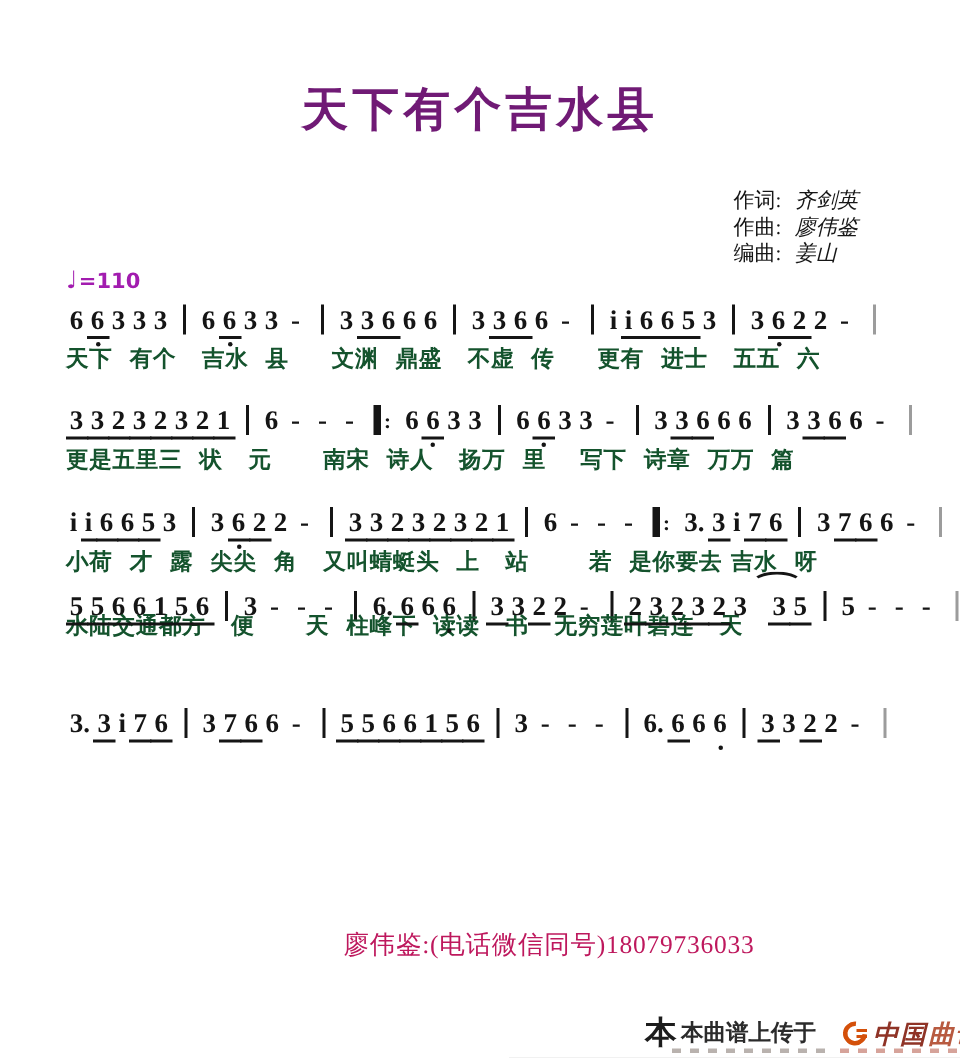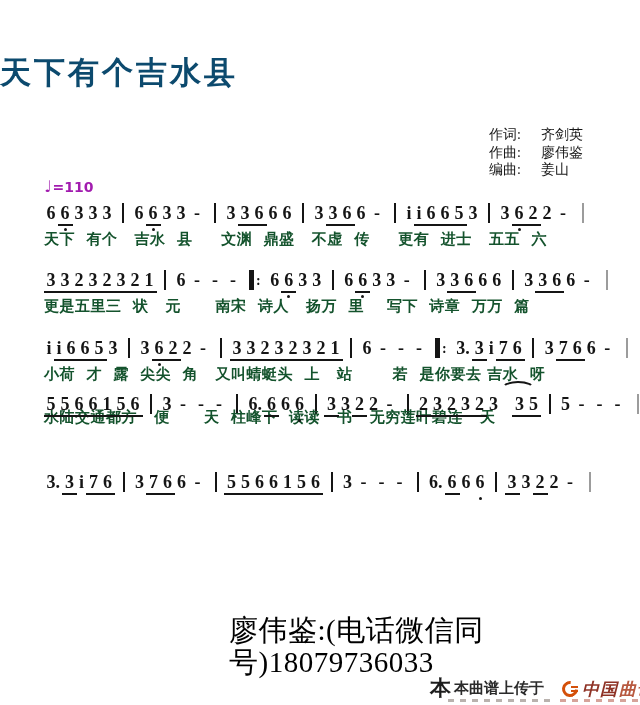--- a/index.html
+++ b/index.html
@@ -1,24 +1,24 @@
 <!DOCTYPE html>
 <html style="--logo-color: #d4500a; --site-color-1: #8f3326; --site-color-2: #b85a40;"><head>
 <meta charset="utf-8">
 <style>
   html,body{margin:0;padding:0;background:#e8e8e8;}
   .page{position:relative;width:640px;height:705px;background:#ffffff;overflow:hidden;
         font-family:"Liberation Serif",serif;}
 
-  .title{position:absolute;top:52px;left:0;width:100%;text-align:left;margin:0;
+  .title{position:absolute;top:52px;left:0;width:100%;text-align:center;margin:0;
          font-family:"Liberation Serif",serif;font-weight:bold;font-size:31px;
-         letter-spacing:3px;color:#0c4a6e;}
+         letter-spacing:3px;color:#701a75;}
 
   .credits{position:absolute;left:489px;top:126px;font-size:14px;line-height:17.5px;color:#161616;}
-  .credit .cval{margin-left:20px;}
+  .credit .cval{margin-left:9px;font-style:italic;}
 
   .tempo{position:absolute;left:44px;top:177px;font-family:"DejaVu Sans",sans-serif;
          font-weight:bold;font-size:14px;color:#a21caf;}
   .tnote{font-size:16px;margin-right:1px;}
 
   .system{position:absolute;left:44px;}
   .nrow{white-space:nowrap;height:23px;line-height:21px;}
   .lrow{margin-top:4px;white-space:pre;font-family:"DejaVu Sans",sans-serif;
         font-weight:bold;font-size:15px;letter-spacing:.5px;color:#14532d;}
 
@@ -34,22 +34,22 @@
   .ebar{display:inline-block;width:2px;height:20px;background:#9c9c9c;margin-left:10px;vertical-align:-4px;}
   .fbar{display:inline-block;width:7px;height:24px;background:#0c0c0c;margin-left:14px;vertical-align:-5px;}
   .rbar{display:inline-block;margin:0 7px;white-space:nowrap;}
   .rbar .thick{display:inline-block;width:5px;height:20px;background:#151515;vertical-align:-4px;}
   .rbar .rdots{display:inline-block;font-family:"Liberation Serif",serif;font-weight:bold;
                font-size:14px;color:#151515;vertical-align:1px;margin-left:2px;}
   .arc{display:inline-block;width:30px;height:12px;border:2px solid transparent;
        border-top-color:#151515;border-radius:50%;vertical-align:13px;margin-right:-22px;
        position:relative;z-index:2;}
 
-  .contact{position:absolute;left:229px;top:614px;font-size:29px;line-height:32px;
-           letter-spacing:.5px;color:#000000;}
+  .contact{position:absolute;left:229px;top:614px;font-size:17px;line-height:32px;
+           letter-spacing:.5px;color:#be185d;}
 
   .footer{position:absolute;left:430px;top:674px;white-space:nowrap;}
   .wm{font-family:"DejaVu Sans",sans-serif;font-weight:bold;font-size:21px;color:#1c1c1c;margin-right:3px;}
   .uptext{font-family:"DejaVu Sans",sans-serif;font-weight:bold;font-size:15px;color:#2b2b2b;
           margin-right:18px;vertical-align:2px;}
   .logo{display:inline-block;width:16px;height:16px;position:relative;margin:0 4px 0 0;vertical-align:-2px;}
   .logo::before{content:"";position:absolute;left:0;top:0;right:0;bottom:0;border-radius:50%;
                 border:3px solid var(--logo-color,#d4500a);border-right-color:transparent;
                 transform:rotate(-40deg);}
   .logo::after{content:"";position:absolute;right:0;top:5px;width:7px;height:2px;

